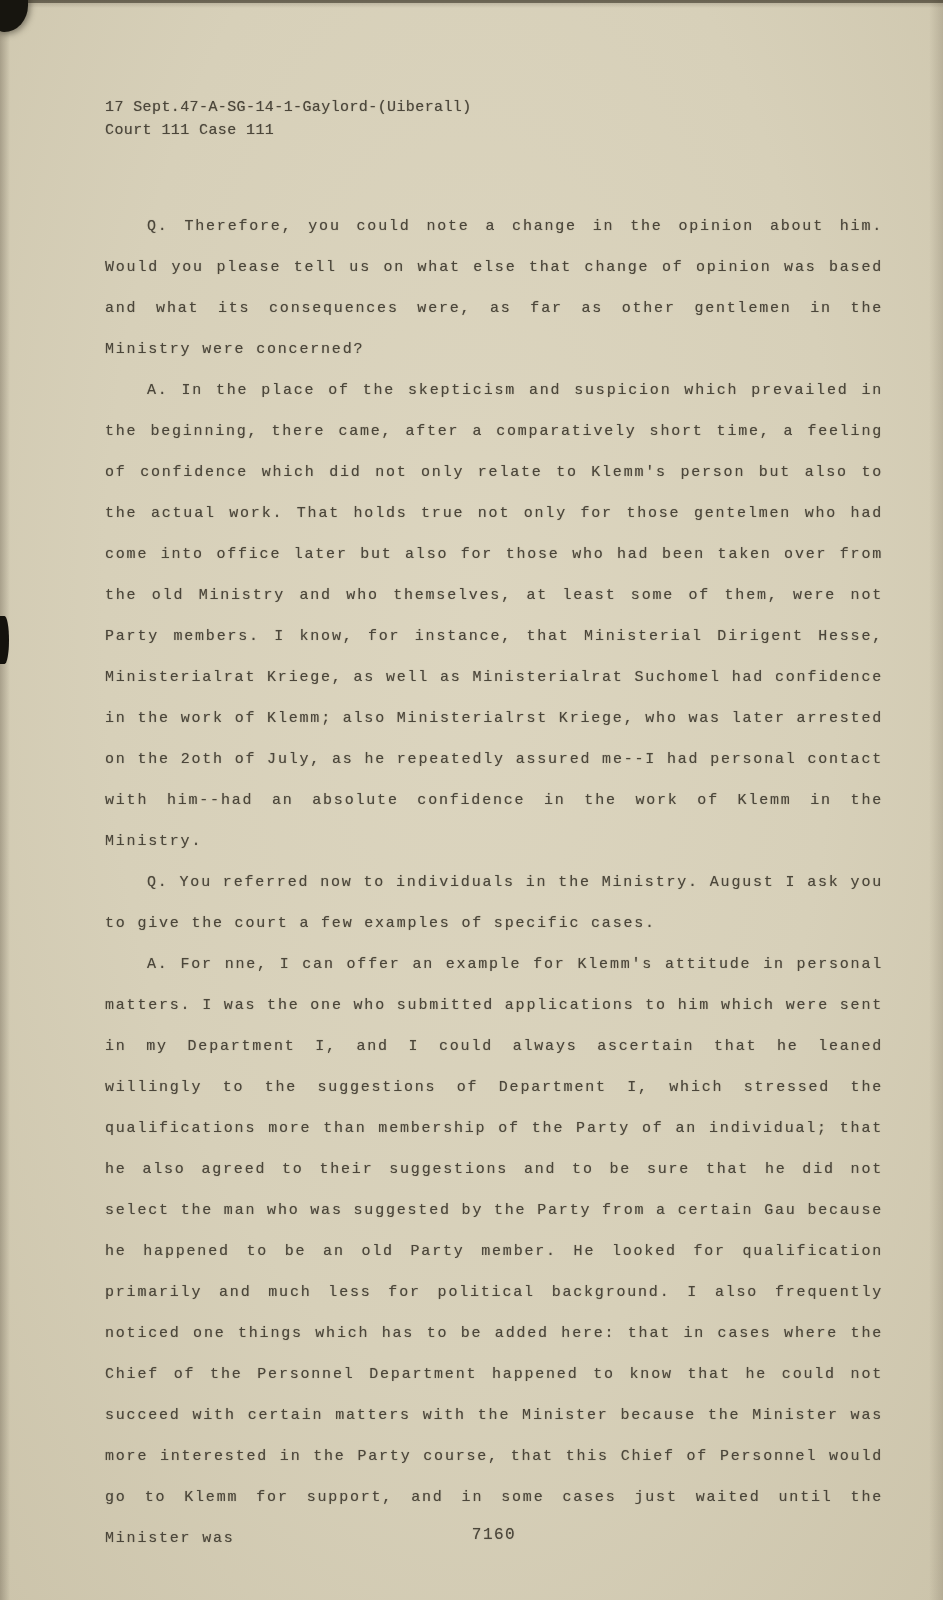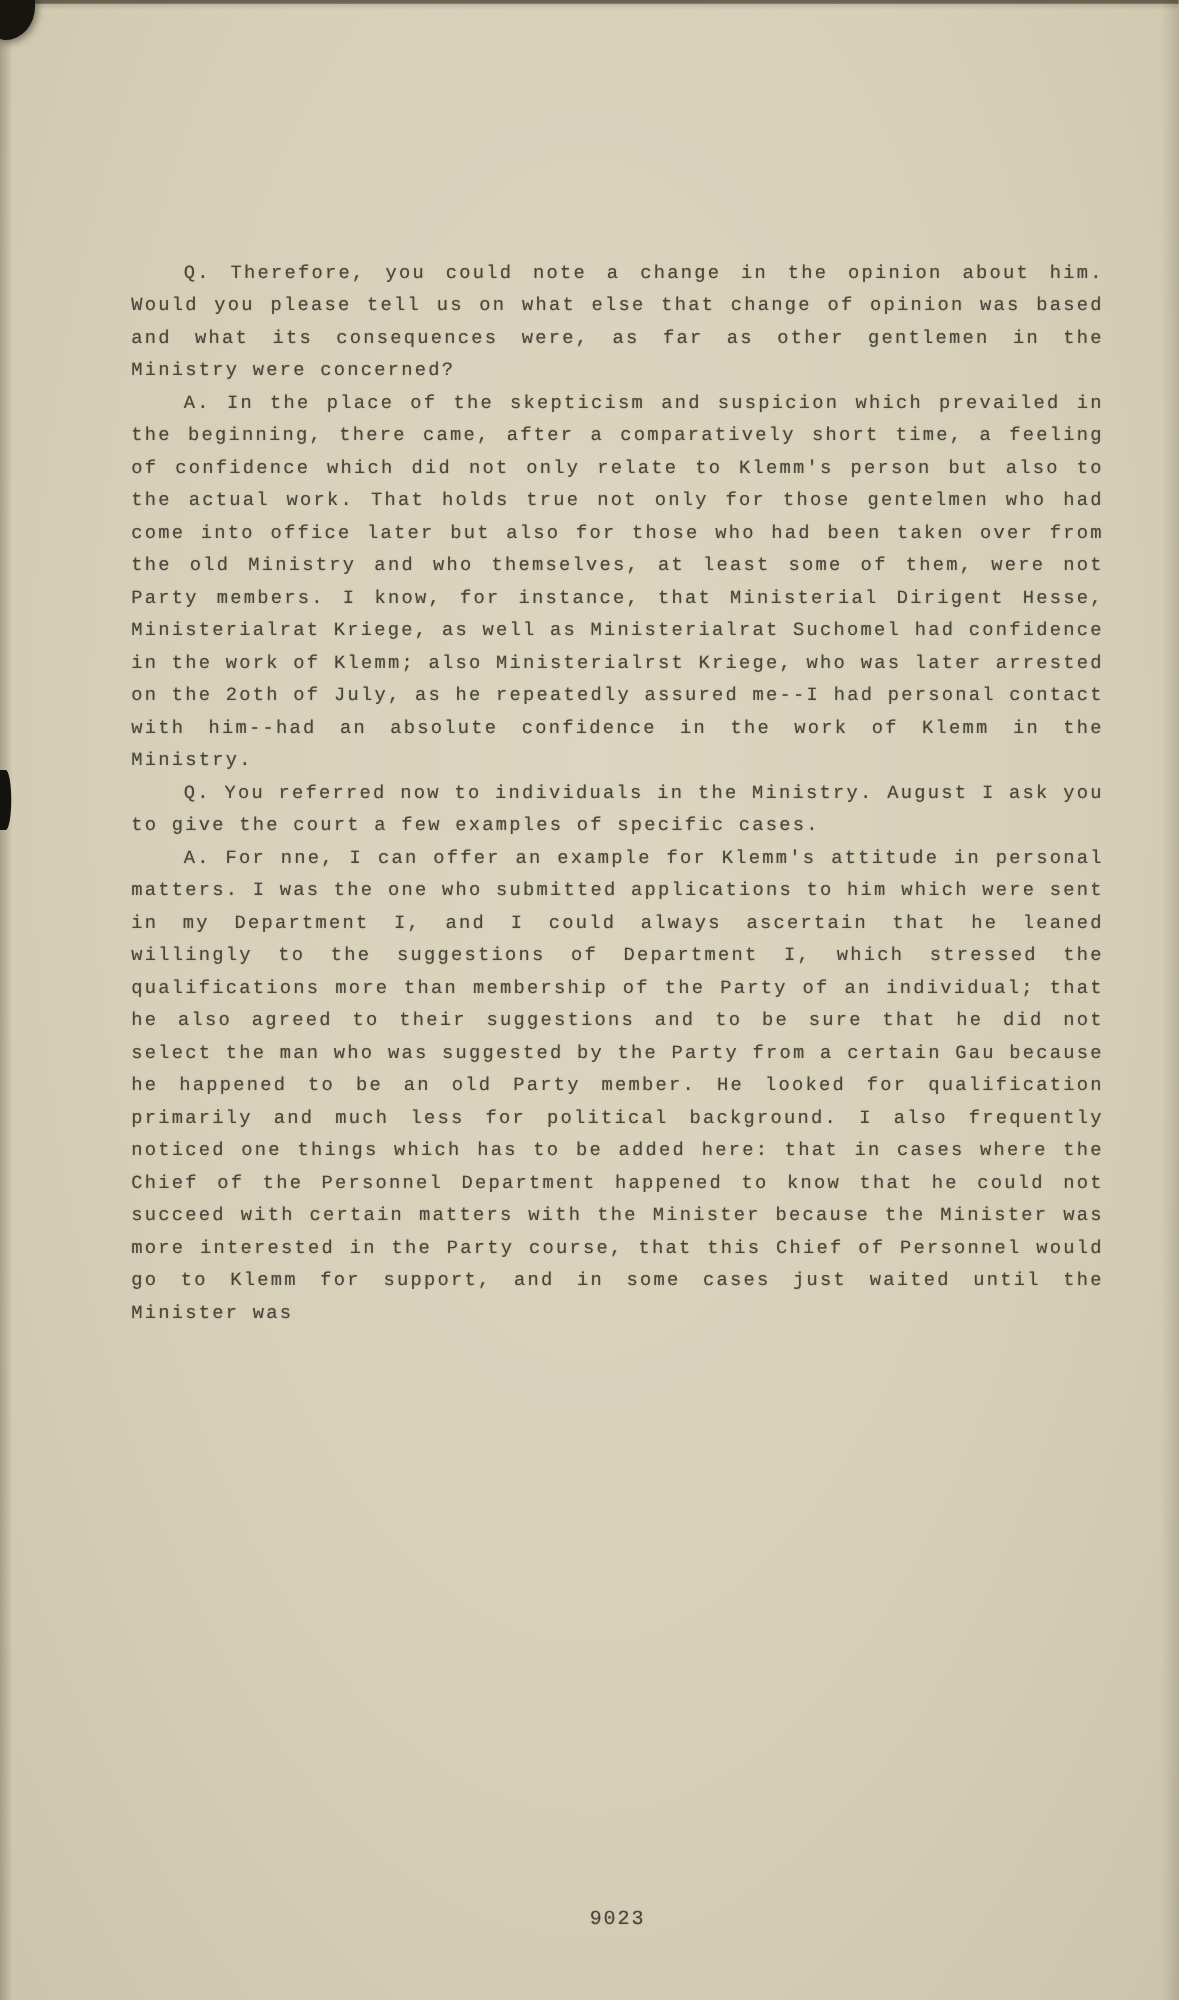--- a/index.html
+++ b/index.html
@@ -60,21 +60,21 @@
     font-size: 15px;
     line-height: 23px;
     white-space: nowrap;
   }
   .body-block {
     position: absolute;
     top: 206px;
     left: 105px;
     width: 778px;
     font-size: 15px;
-    line-height: 26px;
+    line-height: 41px;
     letter-spacing: 1.8px;
     text-align: justify;
     text-shadow: 0 0 1px rgba(75,70,58,0.5);
   }
   .body-block p {
     margin: 0;
     text-indent: 42px;
   }
   .page-number {
     position: absolute;
@@ -89,23 +89,27 @@
 </style>
 </head>
 <body>
 
 <div class="page">
 
   <div class="top-edge-line"></div>
   <div class="corner-mark"></div>
   <div class="edge-mark"></div>
 
+  <div class="header-block typed">
+    <div>17 Sept.47-A-SG-14-1-Gaylord-(Uiberall)</div>
+    <div>Court 111 Case 111</div>
+  </div>
 
   <div class="body-block">
       <p>Q.  Therefore, you could note a change in the opinion about him. Would you please tell us on what else that change of opinion was based and what its consequences were, as far as other gentlemen in the Ministry were concerned?</p>
       <p>A.  In the place of the skepticism and suspicion which prevailed in the beginning, there came, after a comparatively short time, a feeling of confidence which did not only relate to Klemm's person but also to the actual work.  That holds true not only for those gentelmen who had come into office later but also for those who had been taken over from the old Ministry and who themselves, at least some of them, were not Party members.  I know, for instance, that Ministerial Dirigent Hesse, Ministerialrat Kriege, as well as Ministerialrat Suchomel had confidence in the work of Klemm; also Ministerialrst Kriege, who was later arrested on the 2oth of July, as he repeatedly assured me--I had personal contact with him--had an absolute confidence in the work of Klemm in the Ministry.</p>
       <p>Q.  You referred now to individuals in the Ministry.  August I ask you to give the court a few examples of specific cases.</p>
       <p>A.  For nne, I can offer an example for Klemm's attitude in personal matters.  I was the one who submitted applications to him which were sent in my Department I, and I could always ascertain that he leaned willingly to the suggestions of Department I, which stressed the qualifications more than membership of the Party of an individual; that he also agreed to their suggestions and to be sure that he did not select the man who was suggested by the Party from a certain Gau because he happened to be an old Party member.  He looked for qualification primarily and much less for political background.  I also frequently noticed one things which has to be added here:  that in cases where the Chief of the Personnel Department happened to know that he could not succeed with certain matters with the Minister because the Minister was more interested in the Party course, that this Chief of Personnel would go to Klemm for support, and in some cases just waited until the Minister was</p>
     </div>
 
-  <div class="page-number">9023</div>
+  <div class="page-number">7160</div>
 
 </div>
 
 </body></html>

